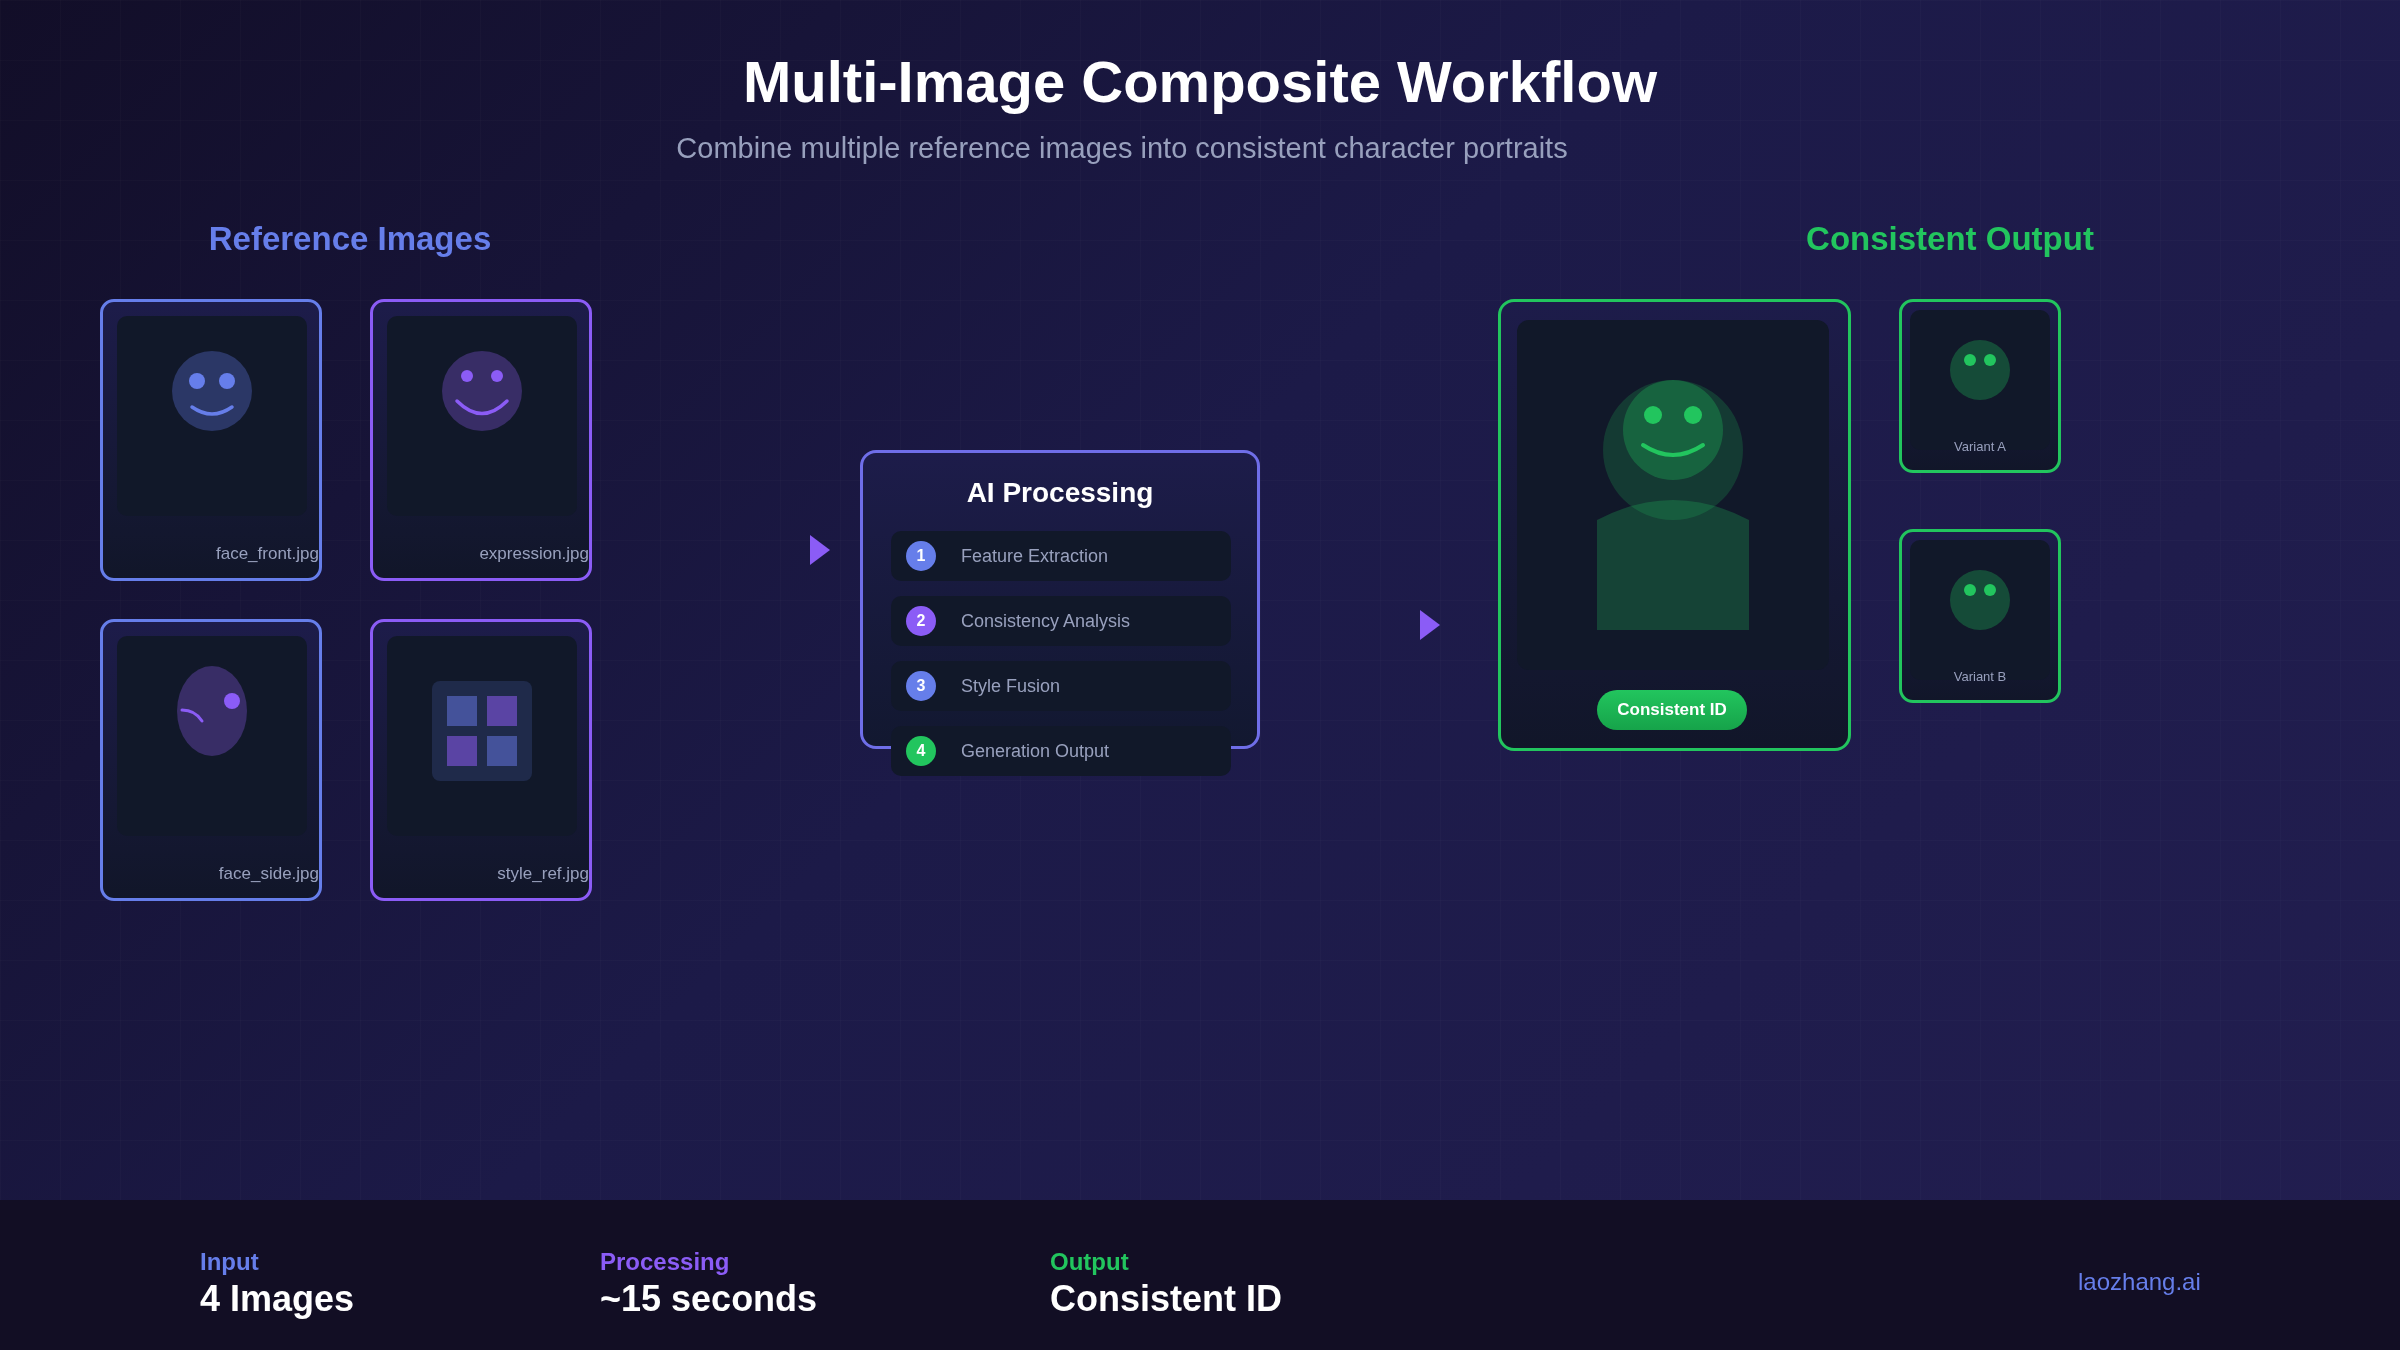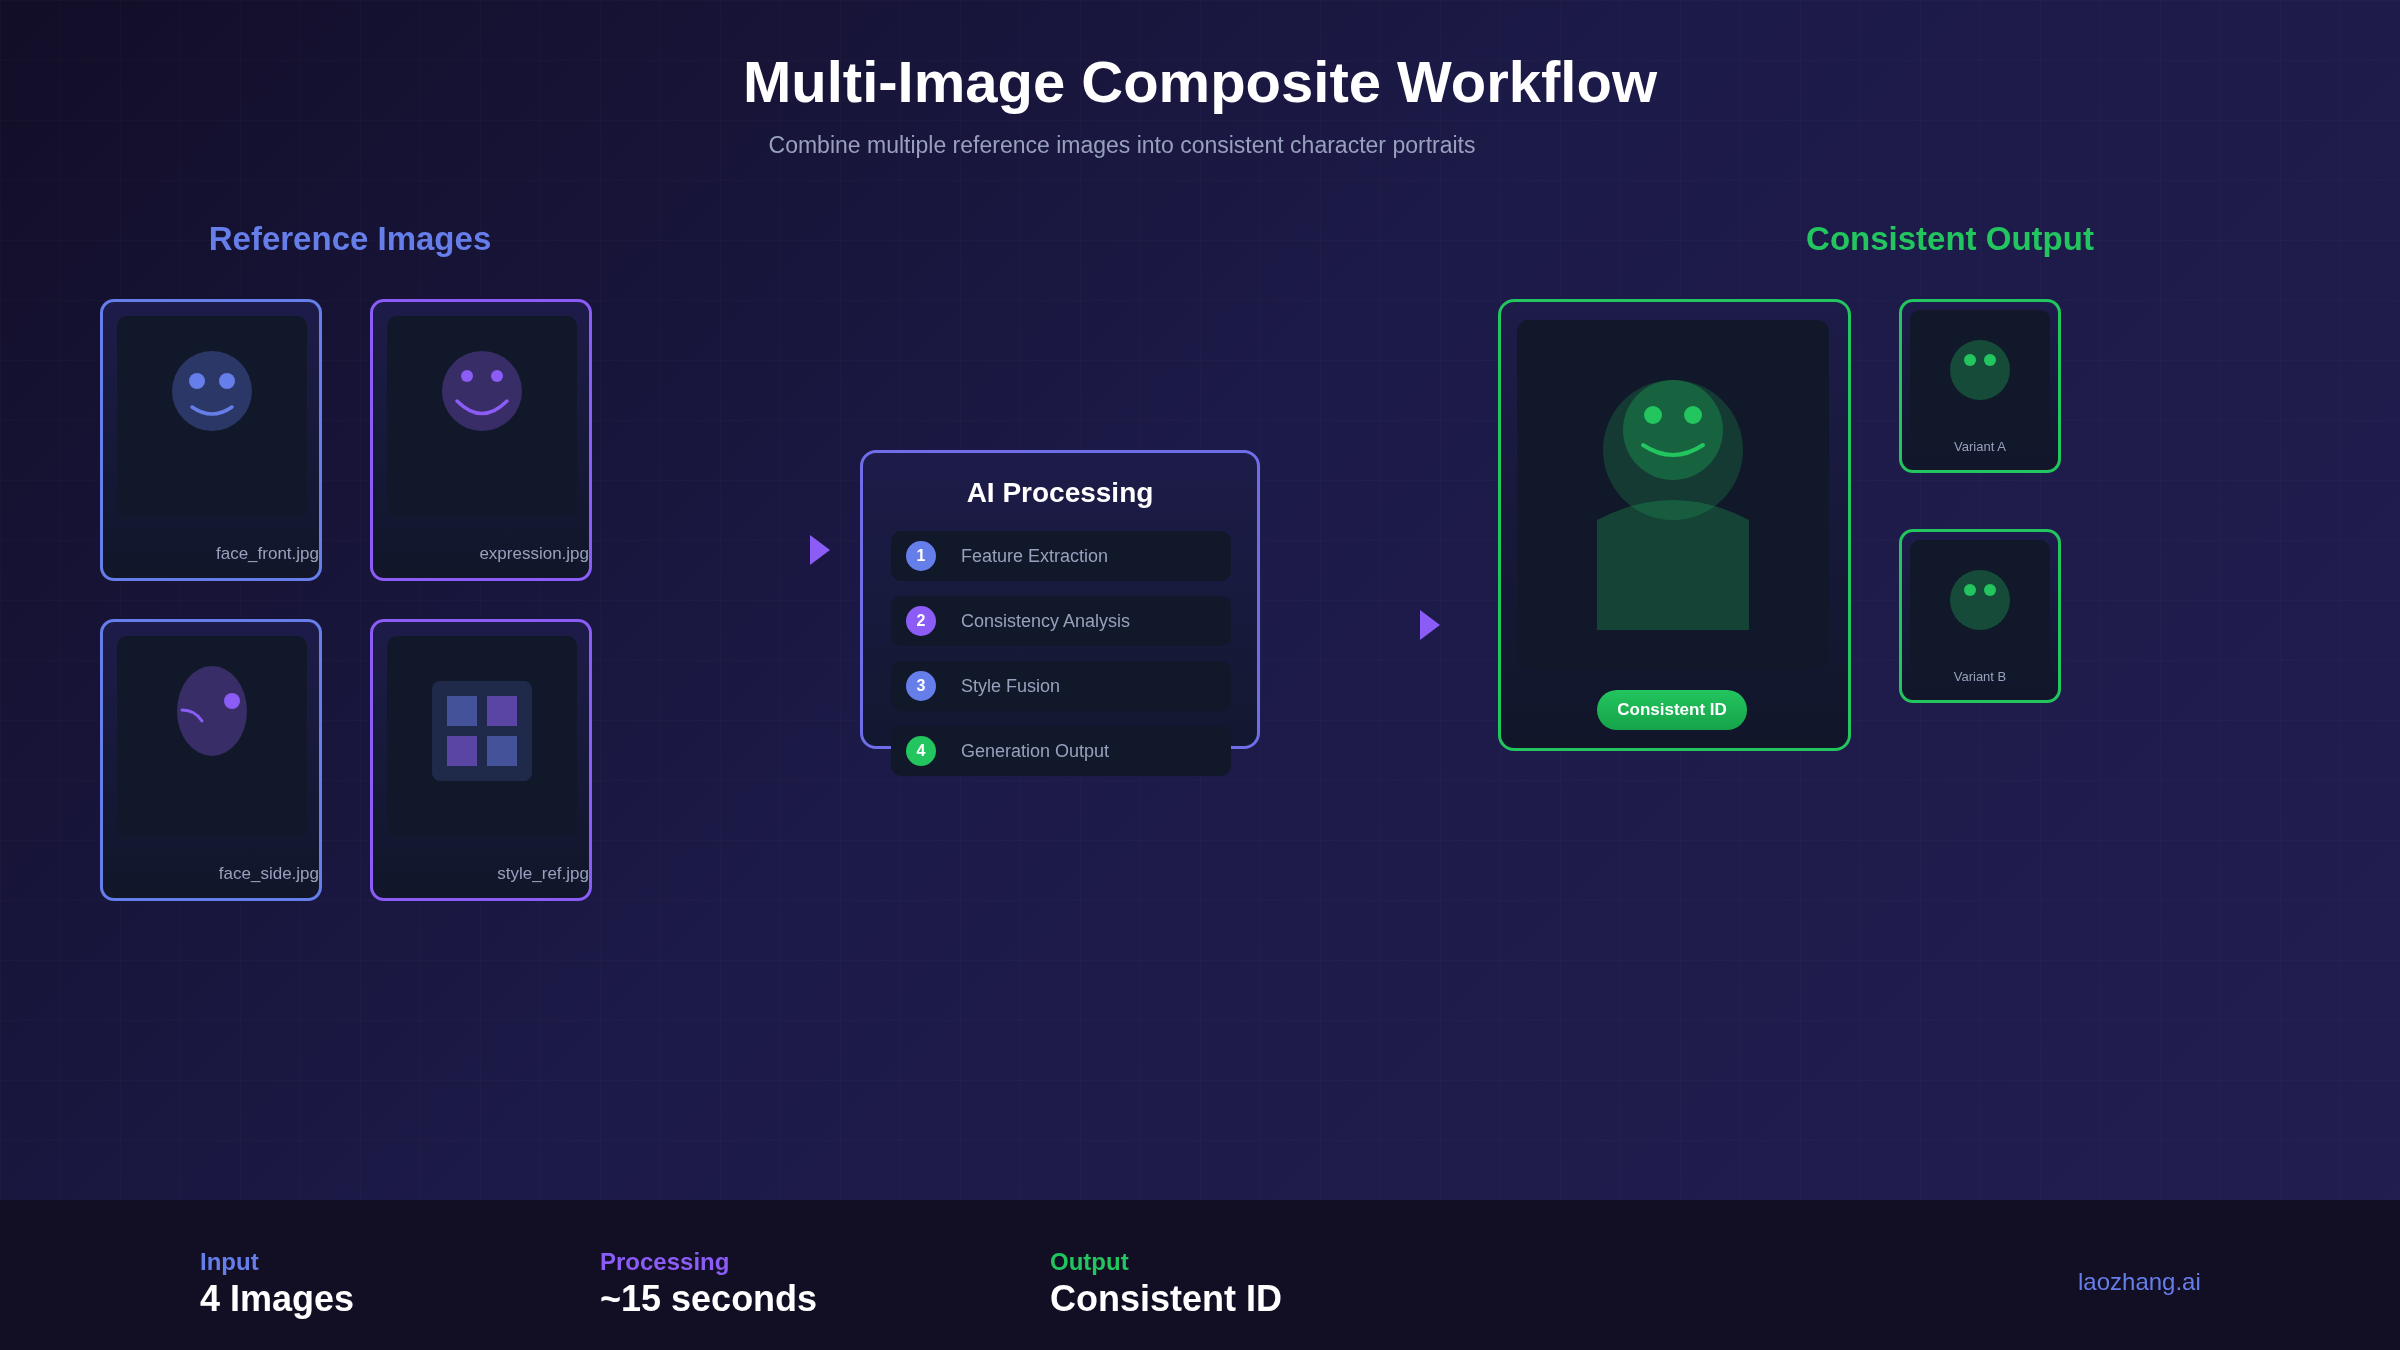--- a/index.html
+++ b/index.html
@@ -16,21 +16,21 @@
       linear-gradient(rgba(255,255,255,0.015) 1px, transparent 1px),
       linear-gradient(90deg, rgba(255,255,255,0.015) 1px, transparent 1px);
     background-size: 60px 60px;
   }
   .title {
     position: absolute; left: 0; width: 2400px; top: 48px;
     text-align: center; font-weight: bold; font-size: 58px; color: #ffffff;
   }
   .subtitle {
     position: absolute; left: 0; width: 2244px; top: 132px;
-    text-align: center; font-size: 23px; color: #98a0bd;
+    text-align: center; font-size: 29px; color: #98a0bd;
   }
   .section-title {
     position: absolute; font-weight: bold; font-size: 33px;
   }
   .ref-title { left: 150px; width: 400px; top: 220px; text-align: center; color: #667eea; }
   .out-title { left: 1750px; width: 400px; top: 220px; text-align: center; color: #22c55e; }
 
   .ref-card {
     position: absolute; width: 222px; height: 282px;
     border: 3px solid #667eea; border-radius: 14px;

